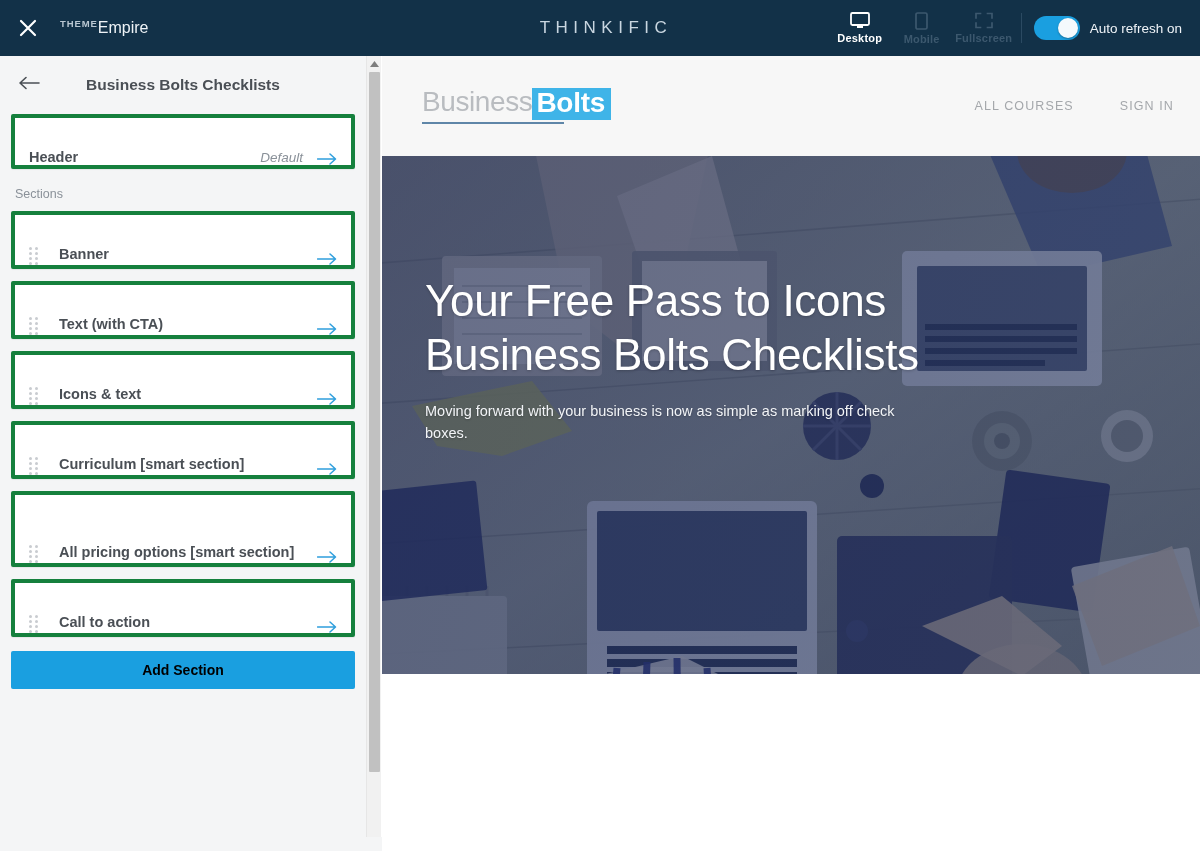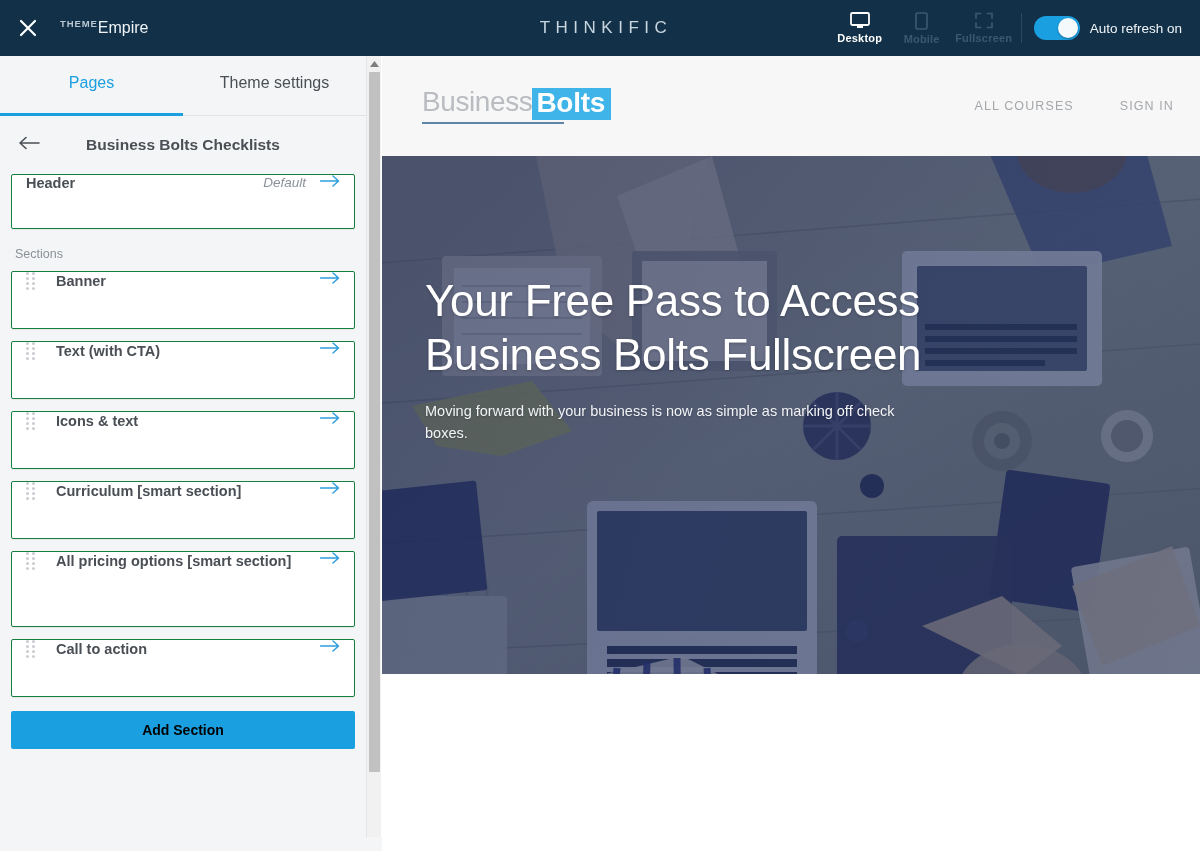--- a/index.html
+++ b/index.html
@@ -89,23 +89,23 @@
   }
   #back-arrow { width: 28px; display: flex; align-items: center; cursor: pointer; }
   #page-title {
     flex: 1; text-align: center; font-size: 15.5px; font-weight: bold;
     color: #4a4f55; padding-right: 28px;
   }
 
   #scroll-body { padding: 0 11px; }
 
   .card {
-    background: #ffffff; border: 1px solid #15803d; border-radius: 2px;
+    background: #ffffff; border: 4px solid #15803d; border-radius: 2px;
     box-shadow: 0 1px 1px rgba(0,0,0,.06);
-    display: flex; align-items: flex-start; padding: 0 14px;
+    display: flex; align-items: flex-end; padding: 0 14px;
     margin-bottom: 12px; min-height: 55px; cursor: pointer;
   }
   #header-card { min-height: 55px; margin-bottom: 10px; }
   .card-title { font-size: 14.5px; font-weight: bold; color: #4a4f55; flex: 1; }
   .card-default {
     font-size: 13.5px; color: #8a9199; font-style: italic; margin-right: 12px;
   }
   .arrow-right { width: 22px; display: flex; align-items: center; justify-content: flex-end; }
 
   .sections-label {
@@ -258,30 +258,20 @@
       <div id="toggle">
         <div class="knob"></div>
       </div>
       <div id="refresh-label">Auto refresh on</div>
     </div>
   </div>
 </div>
 
 <div id="sidebar">
 
-  <div id="tabs">
-    <div class="tab active">
-      <span>Pages</span>
-      <span class="tab-underline-track"></span>
-    </div>
-    <div class="tab">
-      <span>Theme settings</span>
-      <span class="tab-underline-track"></span>
-    </div>
-  </div>
 
   <div id="page-header">
     <div id="back-arrow">
       <span>
         <svg width="22" height="14" viewBox="0 0 22 14">
           <path d="M21 7 H2 M8 1.5 L2 7 L8 12.5" fill="none" stroke="#4a4f55" stroke-width="1.6" stroke-linecap="round" stroke-linejoin="round"></path>
         </svg>
       </span>
     </div>
     <div id="page-title">Business Bolts Checklists</div>
@@ -580,18 +570,18 @@
           <path d="M65 440 V430"></path>
             <path d="M85 440 V430"></path>
             <path d="M105 440 V430"></path>
         </g>
       </g>
 
       <rect x="-10" y="330" width="110" height="110" rx="3" fill="#222a58" opacity="0.85" transform="rotate(-6 45 385)"></rect>
     </svg>
     <div id="banner-overlay"></div>
     <div id="banner-text">
-      <div id="banner-title">Your Free Pass to Access Business Bolts Fullscreen</div>
+      <div id="banner-title">Your Free Pass to Icons Business Bolts Checklists</div>
       <div id="banner-sub">Moving forward with your business is now as simple as marking off check boxes.</div>
     </div>
   </div>
 
 </div>
 
 </body></html>

